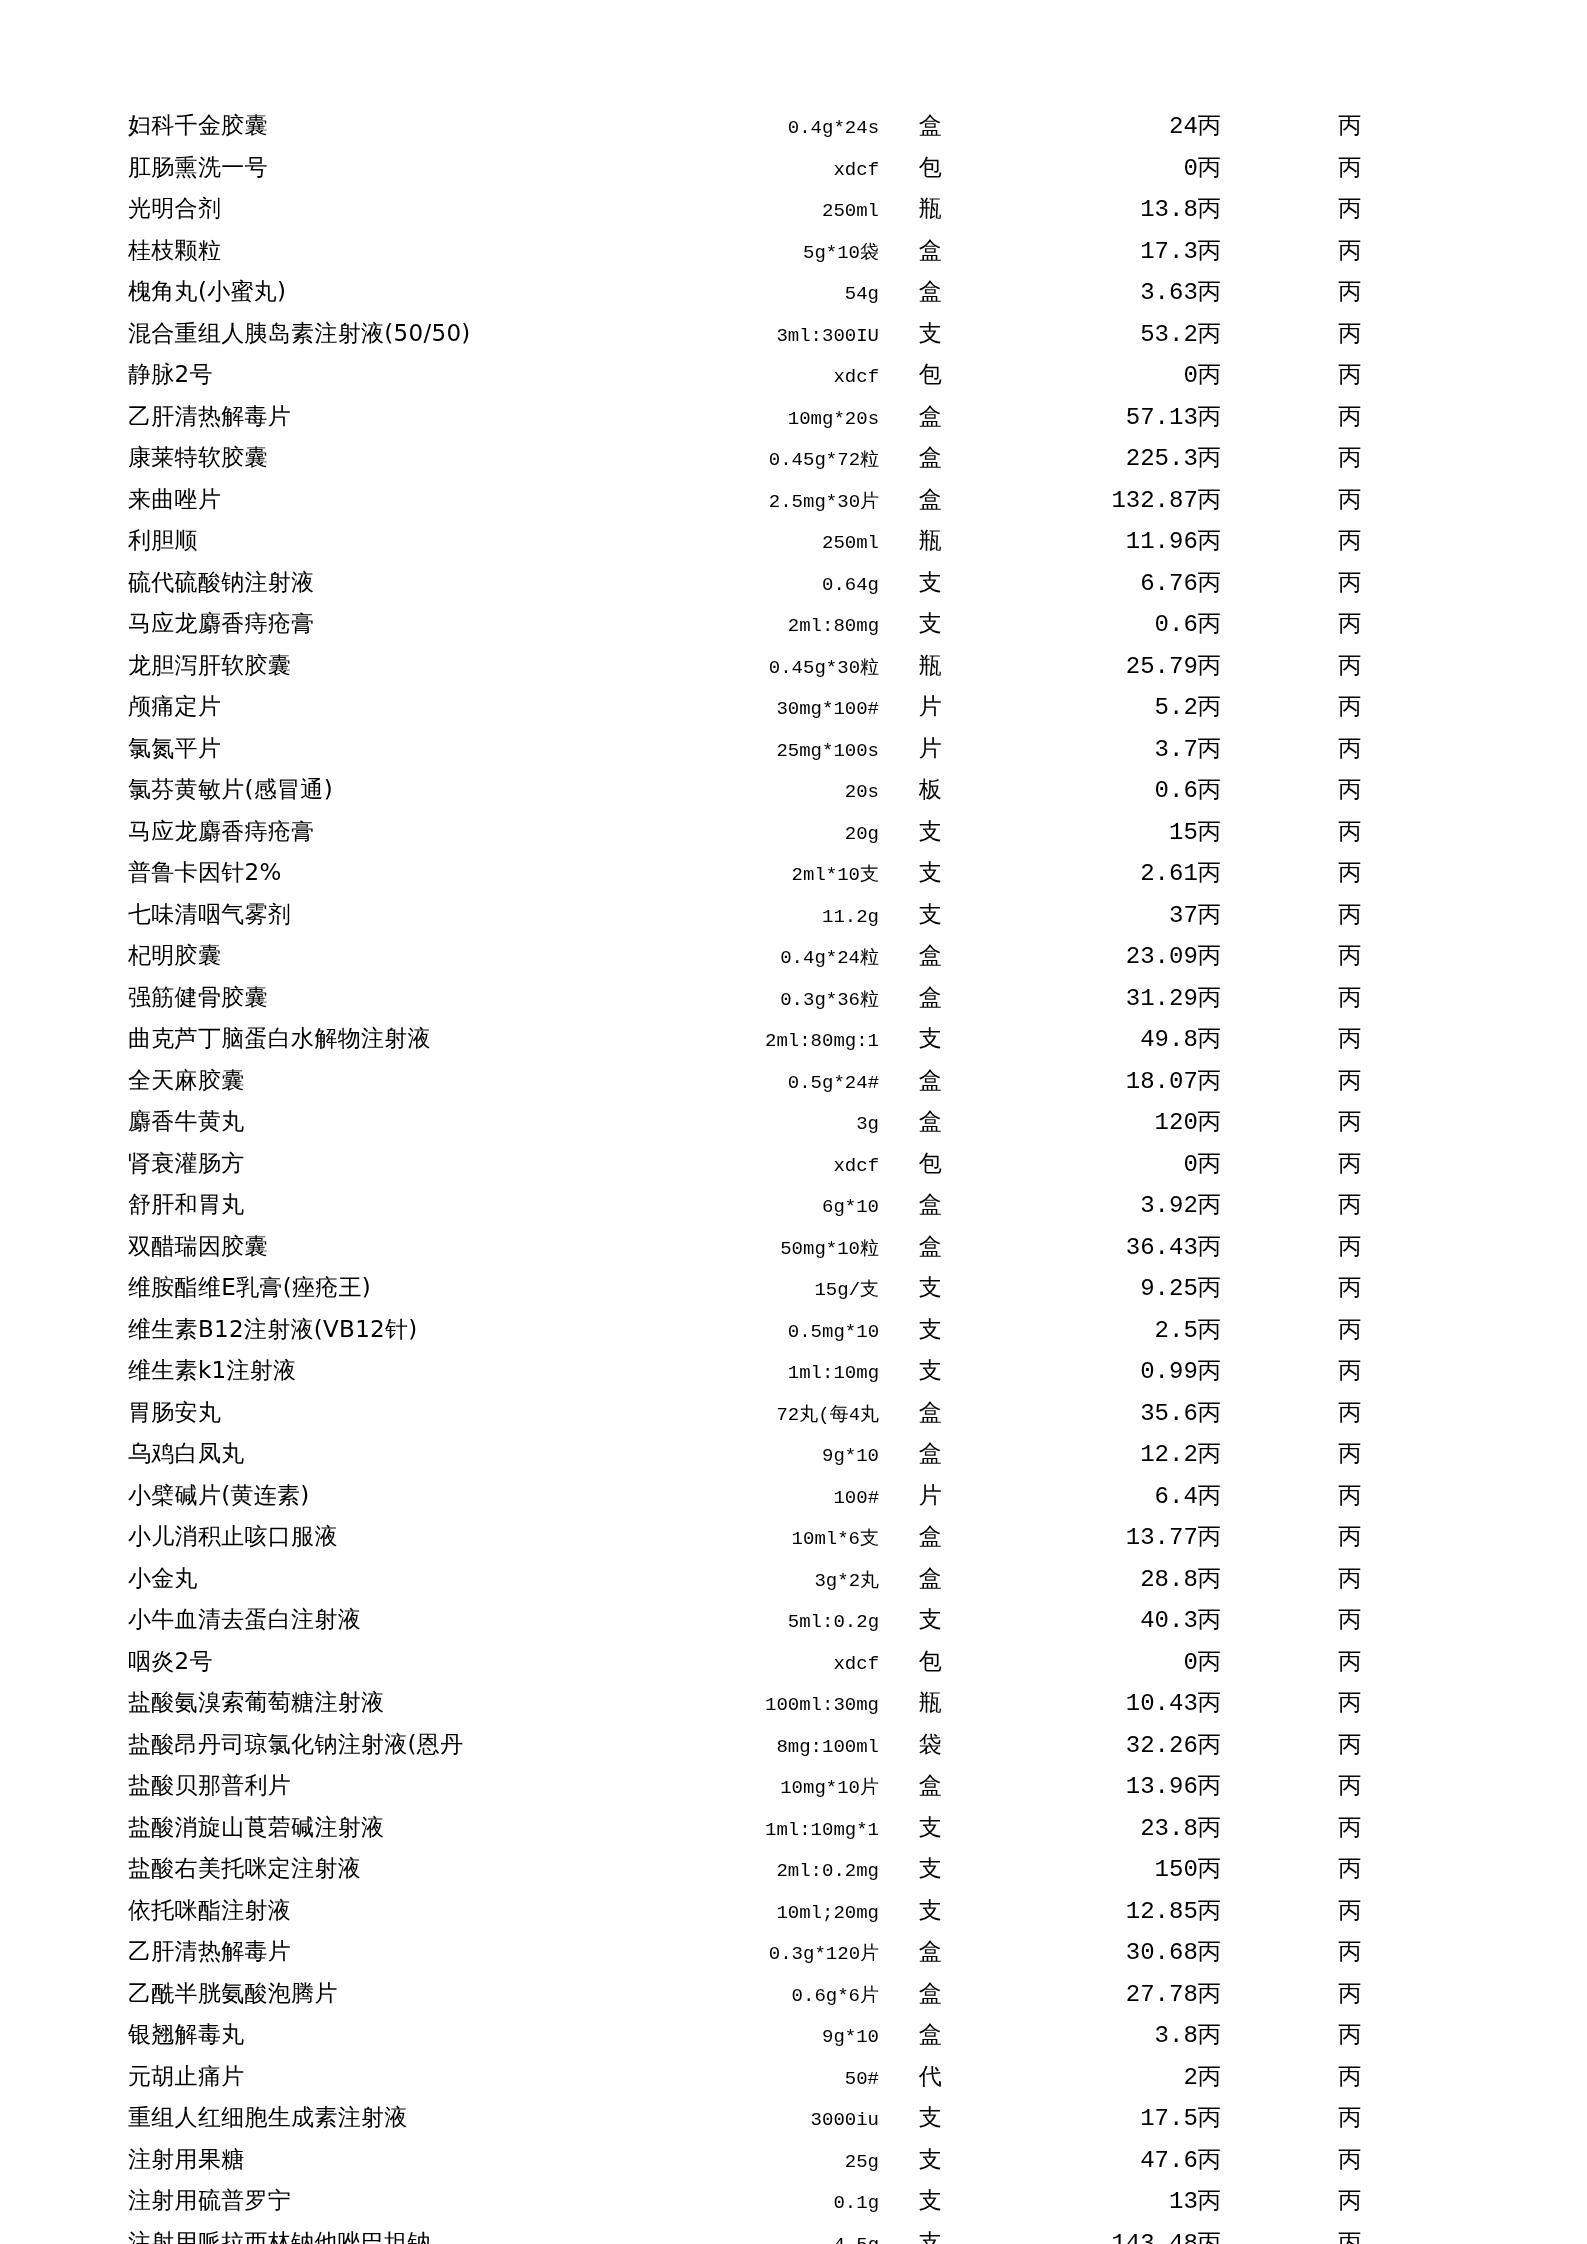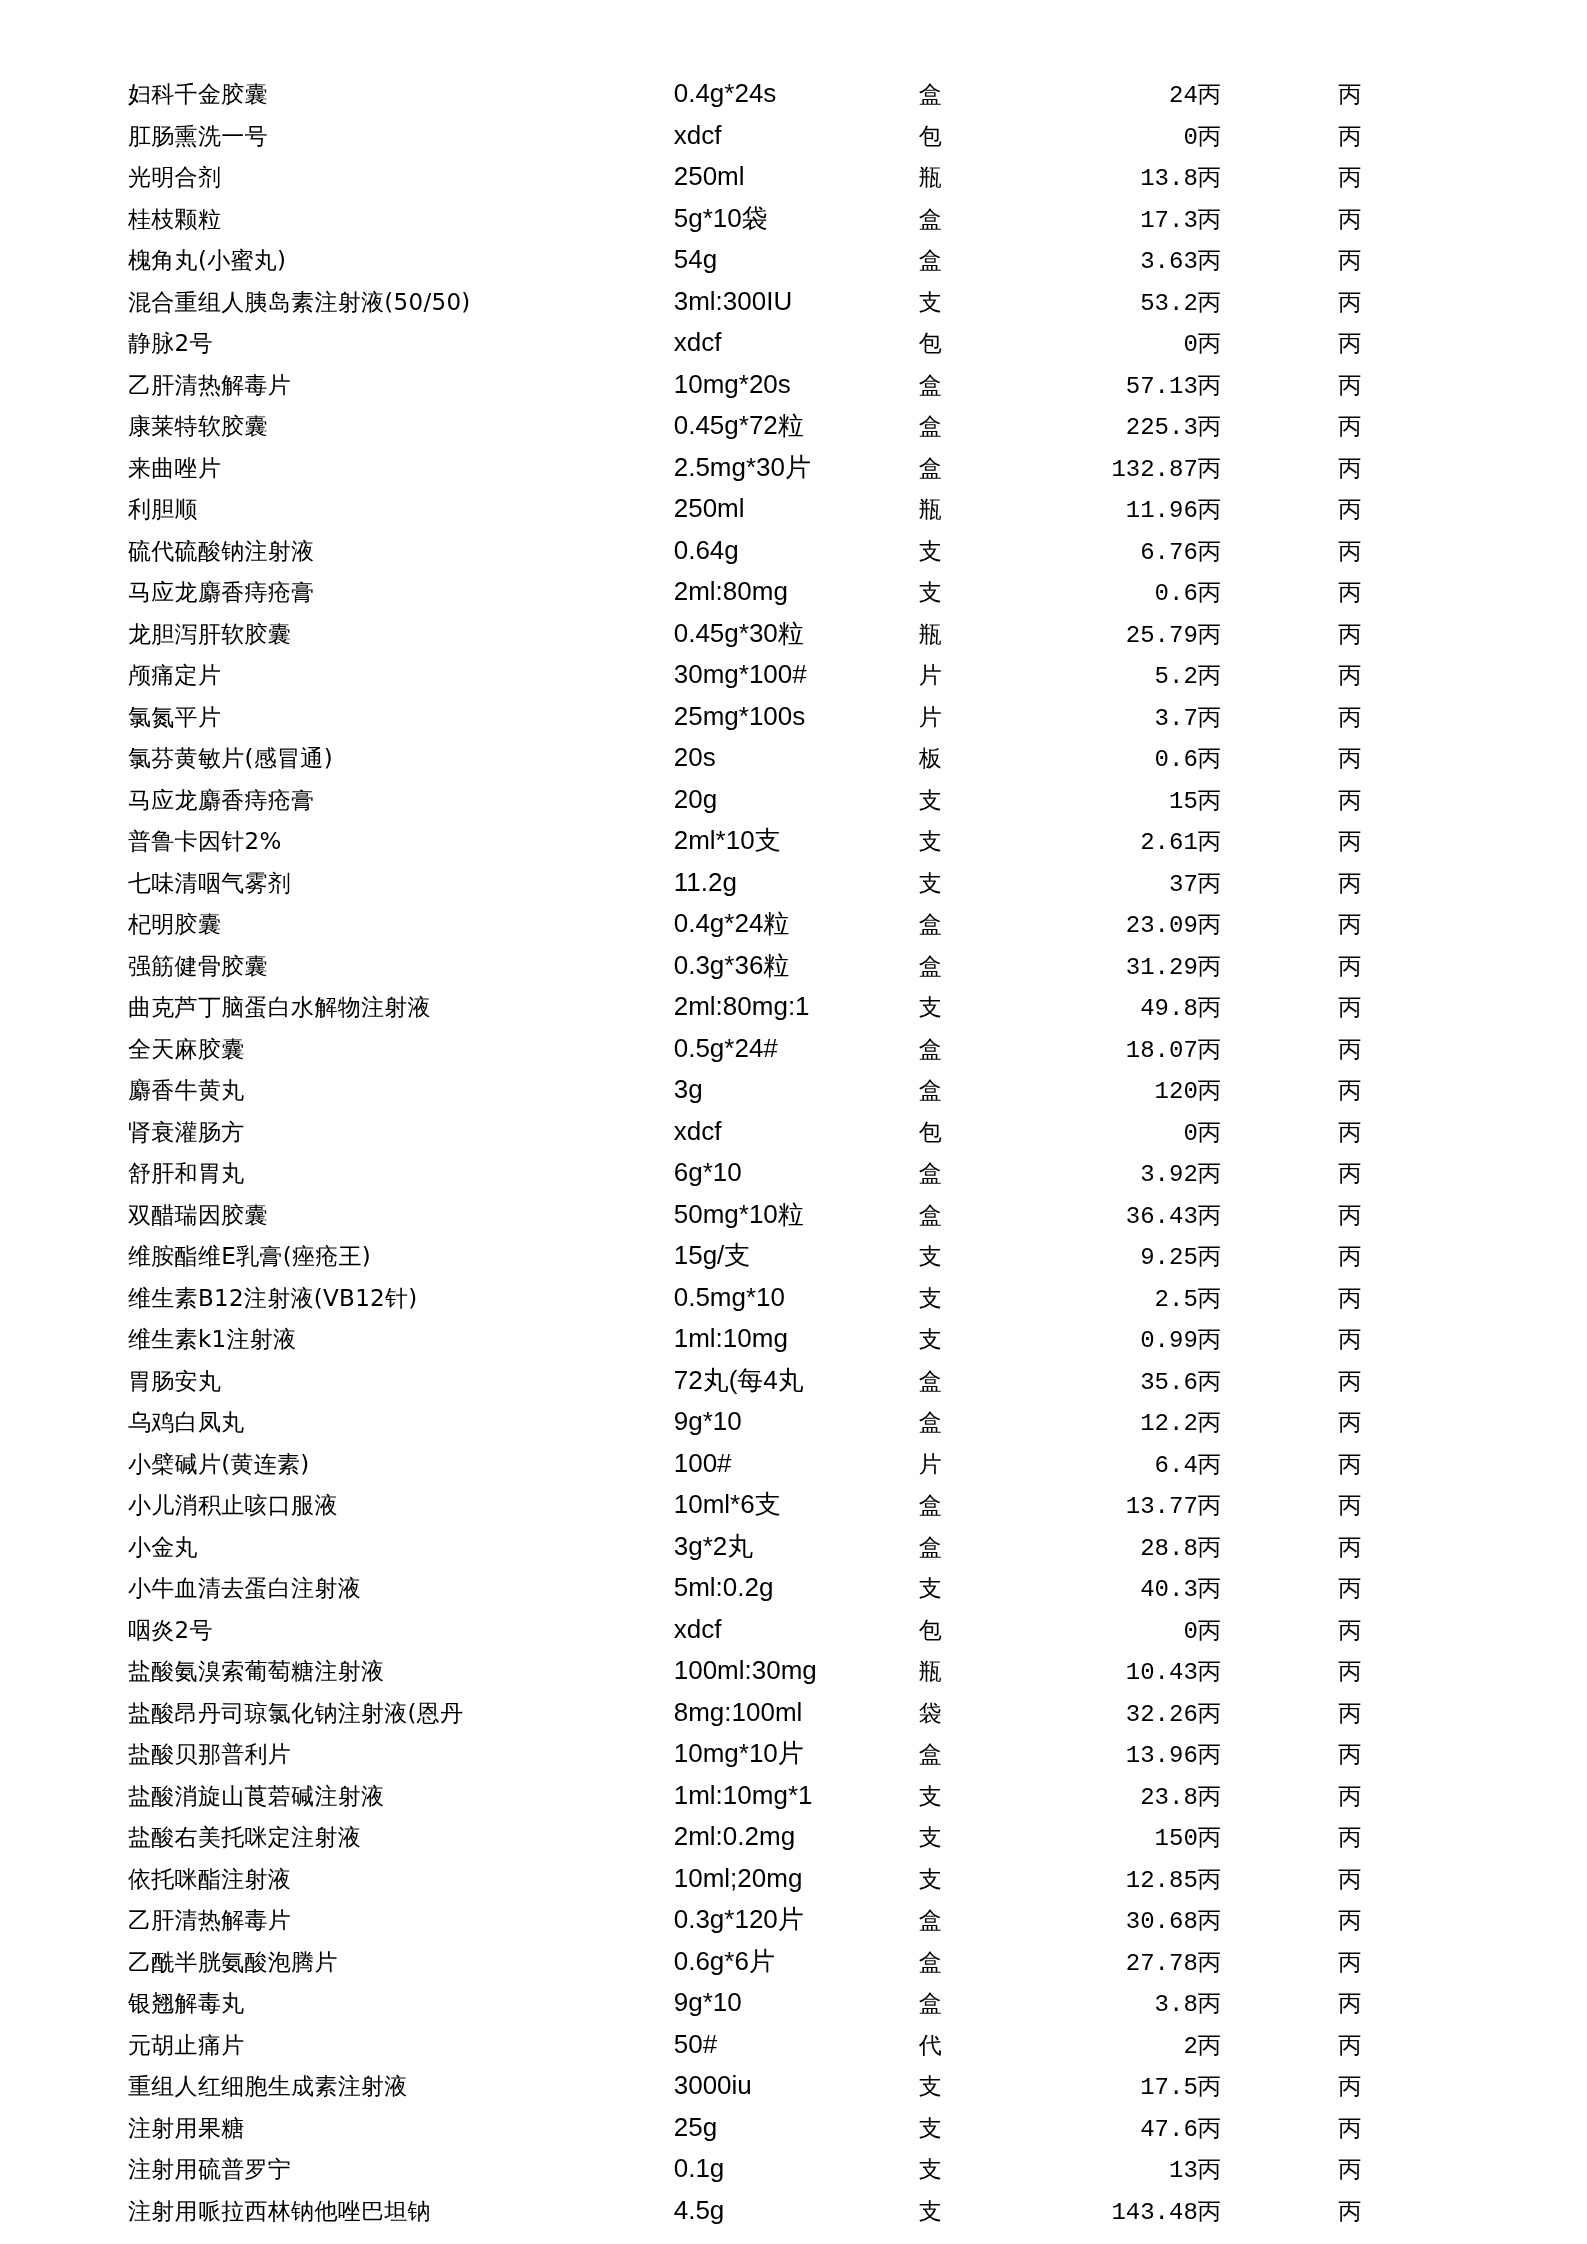--- a/index.html
+++ b/index.html
@@ -11,21 +11,21 @@
     width: 1587px;
     height: 2244px;
     font-family: "Liberation Serif", serif;
     color: #000000;
   }
   .page {
     position: relative;
     width: 1587px;
     height: 1772px;
     box-sizing: border-box;
-    padding: 74px 120px 0 128px;
+    padding: 106px 120px 0 128px;
   }
   table.drug-table {
     border-collapse: collapse;
     width: 1340px;
     table-layout: fixed;
   }
   table.drug-table td {
     padding: 0;
     vertical-align: baseline;
     line-height: 38.5px;
@@ -34,22 +34,23 @@
     overflow: visible;
   }
   .col-name {
     width: 505px;
     font-family: "DejaVu Sans", sans-serif;
     font-size: 23px;
     letter-spacing: 0.3px;
   }
   .col-spec {
     width: 190px;
-    font-family: Liberation Sans, sans-serif;
-    font-size: 26px;
+    font-family: Liberation Mono, monospace;
+    font-size: 19px;
+    text-align: right;
   }
   .col-unit {
     width: 95px;
     text-align: center;
     font-family: "DejaVu Sans", sans-serif;
     font-size: 23px;
   }
   .col-price {
     width: 200px;
     text-align: right;

